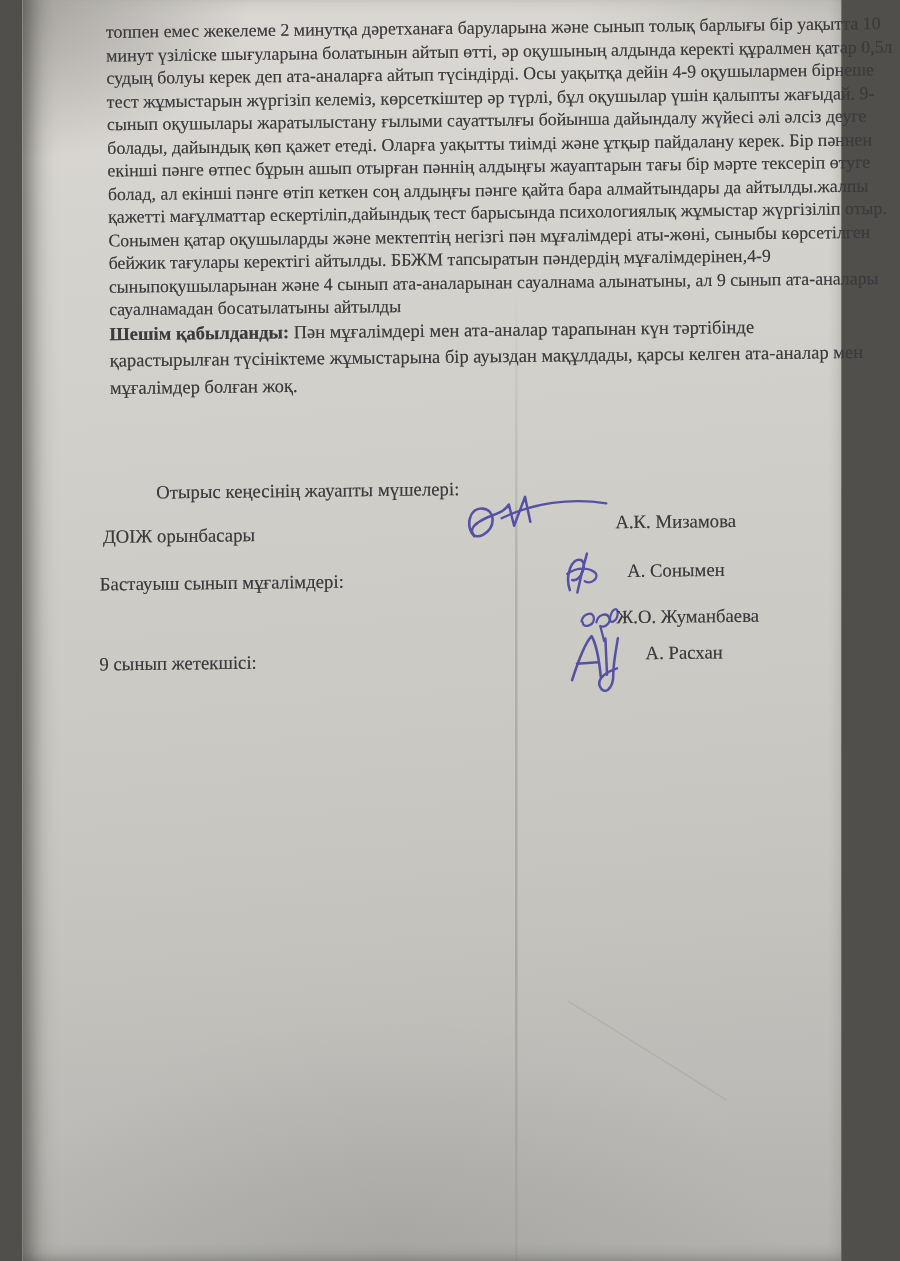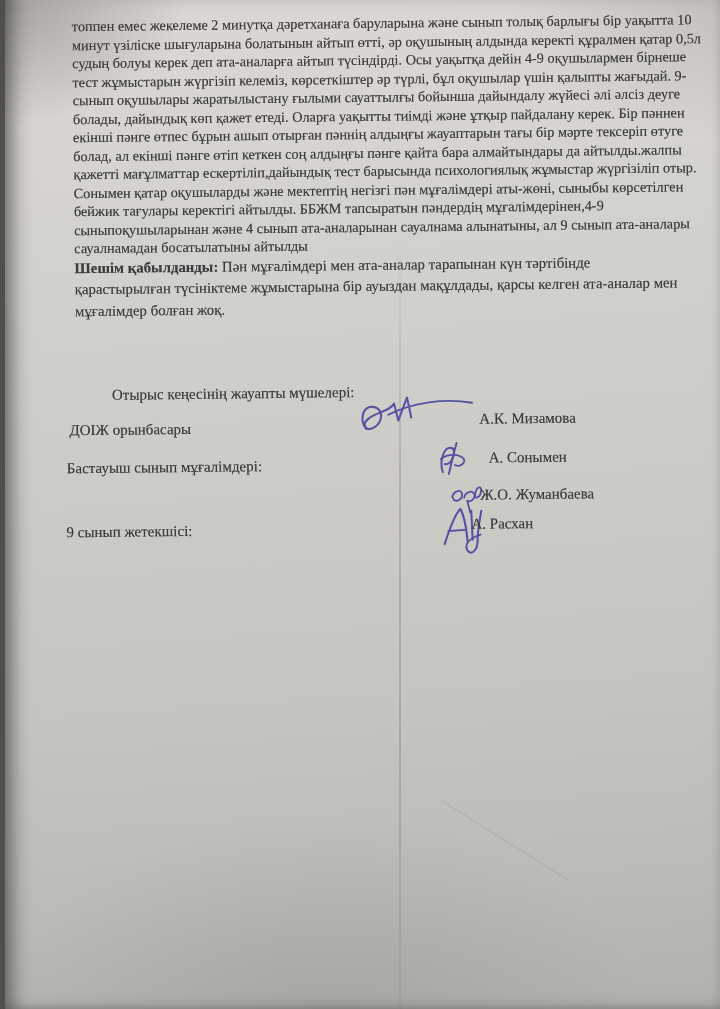--- a/index.html
+++ b/index.html
@@ -6,23 +6,24 @@
     margin: 0;
     padding: 0;
     width: 720px;
     height: 1009px;
     overflow: hidden;
     background: #514f4b;
     font-family: "Liberation Serif", "DejaVu Serif", serif;
   }
   .photo-frame {
     position: relative;
-    width: 720px;
+    width: 660px;
     height: 1009px;
     background: #514f4b;
+    margin-left: 13px;
   }
   
   .paper {
     position: absolute;
     left: 5px; top: 0; right: 0; bottom: 0;
     background:
       radial-gradient(260px 180px at 0% 0%, rgba(78,76,72,0.38), rgba(78,76,72,0) 70%),
       radial-gradient(300px 200px at 100% 0%, rgba(110,108,104,0.20), rgba(110,108,104,0) 70%),
       radial-gradient(420px 260px at 45% 100%, rgba(105,104,100,0.18), rgba(105,104,100,0) 75%),
       linear-gradient(176deg, #dbd8d3 0%, #d4d2cd 22%, #ceccc7 45%, #c6c5c0 68%, #bcbbb7 86%, #b2b1ad 100%);
@@ -96,21 +97,21 @@
   .lbl-2 { left: 64px; top: 457px; }
   .lbl-4 { left: 63px; top: 521px; }
   .sig-name {
     position: absolute;
     font-size: 15px;
     white-space: nowrap;
   }
   .name-1 { left: 477px; top: 412px; }
   .name-2 { left: 486px; top: 451px; }
   .name-3 { left: 477px; top: 488px; }
-  .name-4 { left: 468px; top: 517px; }
+  .name-4 { left: 500px; top: 517px; }
   .sig {
     position: absolute;
   }
   .sig svg path {
     fill: none;
     stroke: var(--ink-sig, #5551a4);
     stroke-linecap: round;
     stroke-linejoin: round;
   }
   .sig-1 { left: 356px; top: 391px; }

